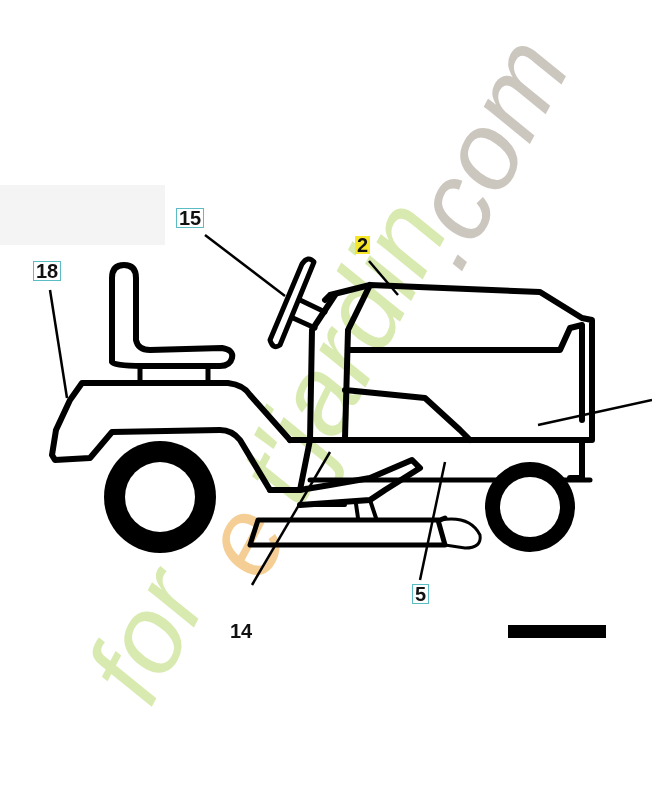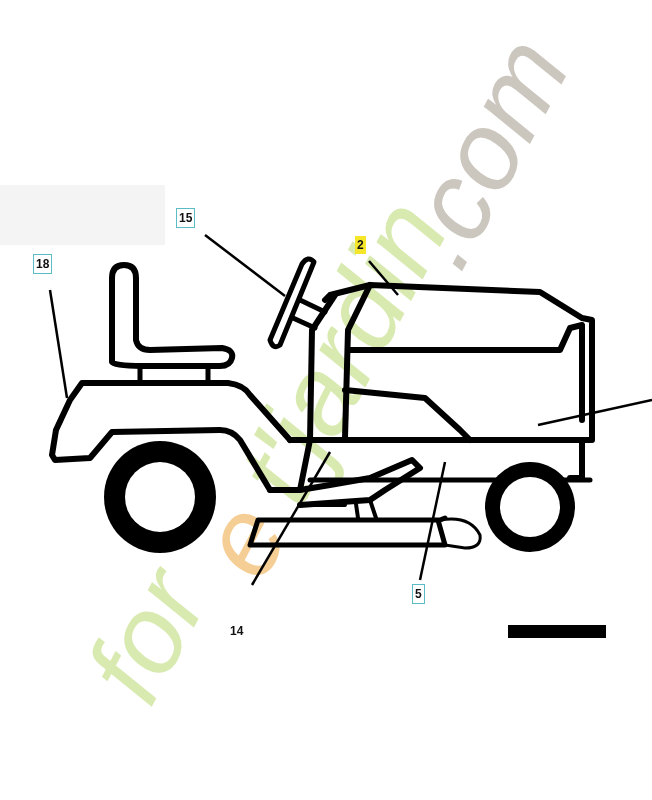--- a/index.html
+++ b/index.html
@@ -1,20 +1,20 @@
 <!DOCTYPE html>
 <html><head>
   <meta charset="utf-8">
   <style>
     html, body { margin: 0; padding: 0; background: #ffffff; }
     body { width: 652px; height: 800px; position: relative; overflow: hidden;
            font-family: "Liberation Sans", sans-serif; }
     #diagram { position: absolute; left: 0; top: 0; width: 652px; height: 800px; }
     .callout { position: absolute; font-family: "Liberation Sans", sans-serif;
-               font-weight: bold; font-size: 12px; color: #111; line-height: 18px;
+               font-weight: bold; font-size: 20px; color: #111; line-height: 18px;
                padding: 0 2px; text-align: center; }
     .callout.boxed { border: 1px solid #5bbcc4; background: #fff; }
     .callout.highlight { background: #f5e62a; border: none; }
     .callout.plain { background: transparent; border: none; }
     .shade { position: absolute; background: #f4f4f4; }
   </style>
 </head>
 <body>
 
 <div class="shade" style="left:0;top:185px;width:165px;height:60px;"></div>
@@ -70,16 +70,16 @@
     <line x1="369" y1="261" x2="398" y2="295"></line>
     <line x1="252" y1="585" x2="330" y2="452"></line>
     <line x1="420" y1="580" x2="445" y2="462"></line>
     <line x1="538" y1="425" x2="652" y2="400"></line>
   </g>
 
   <rect x="508" y="625" width="98" height="13" fill="#000"></rect>
 </svg>
 
 <div class="callout boxed" style="left:176px;top:208px;">15</div>
-<div class="callout boxed" style="left:33px;top:254px;">18</div>
+<div class="callout boxed" style="left:33px;top:261px;">18</div>
 <div class="callout highlight" style="left:355px;top:236px;">2</div>
 <div class="callout plain" style="left:228px;top:586px;margin-top:36px;">14</div>
 <div class="callout boxed" style="left:412px;top:584px;">5</div>
 
 </body></html>

